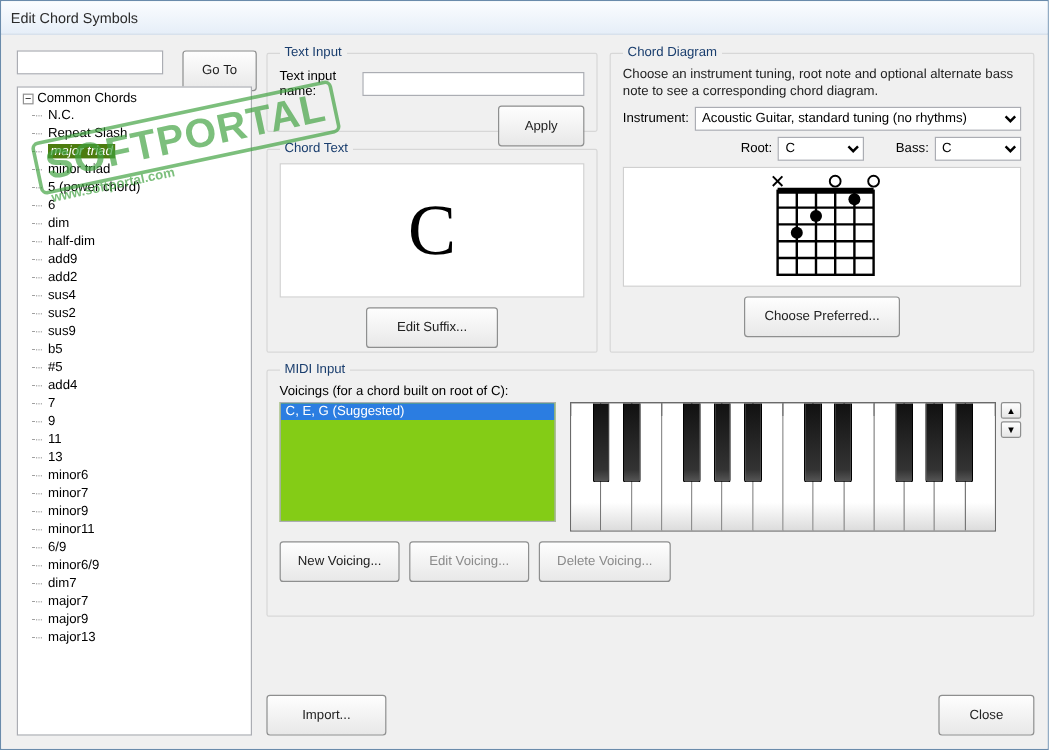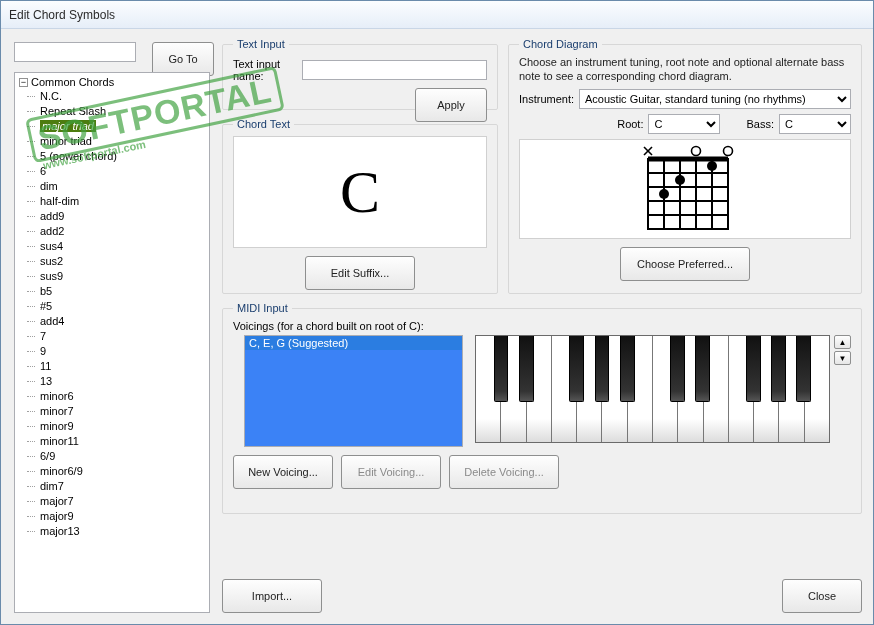--- a/index.html
+++ b/index.html
@@ -111,23 +111,22 @@
   color:#000;
 }
 .below-center { display:flex; justify-content:center; margin-top:8px;}
 .diagram-area {
   width:100%; height:110px; background:#fff; border:1px solid #d0d0d0;
   display:flex; align-items:center; justify-content:center;
 }
 .midi-body { display:flex; gap:12px; align-items:flex-start;}
 .voicings-col { flex:0 0 230px; display:flex; flex-direction:column;}
 .voicings-list {
-  height:112px; border:1px solid #abadb3; background:#3b82f6;
+  height:100px; border:1px solid #abadb3; background:#84cc16;
   overflow:auto;
-  margin-left:11px;
 }
 .voicings-list .item {
   padding:1px 4px; color:#000;
 }
 .voicings-list .item.selected {
   background:#2b7de1; color:#fff;
 }
 .piano-col { flex:1; display:flex; gap:4px; align-items:flex-start;}
 .piano {
   flex:1; height:108px; position:relative;

